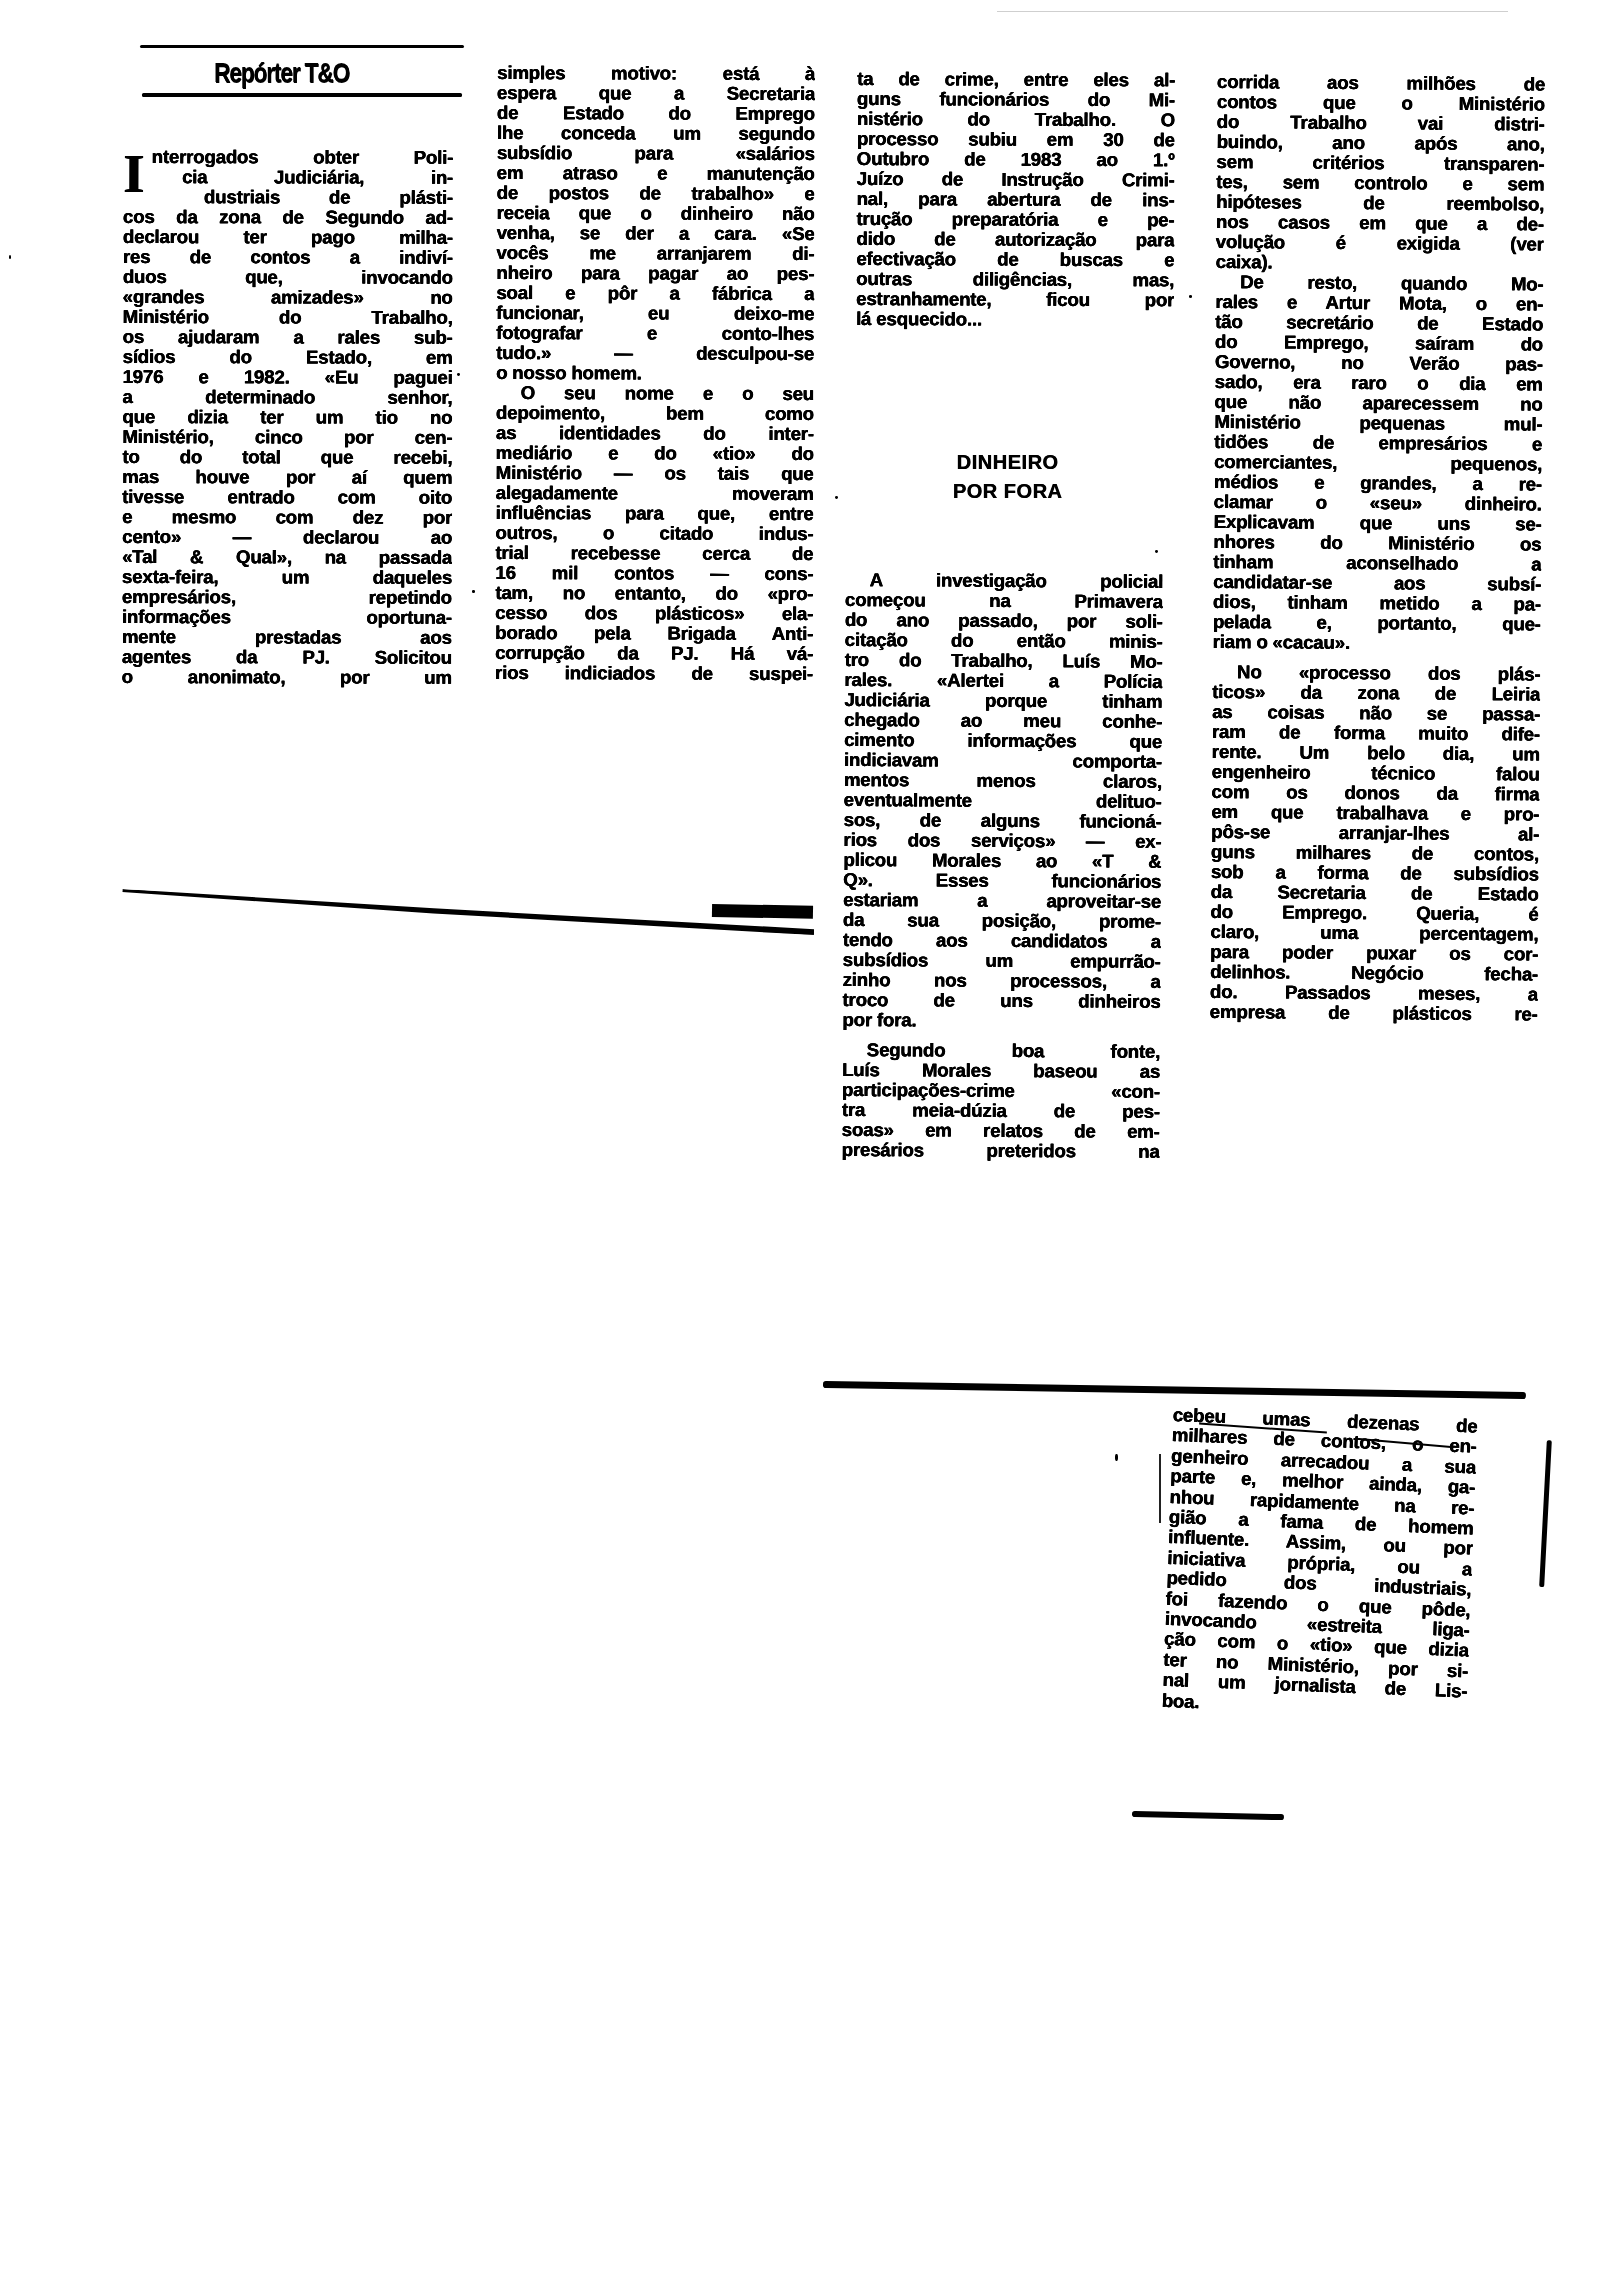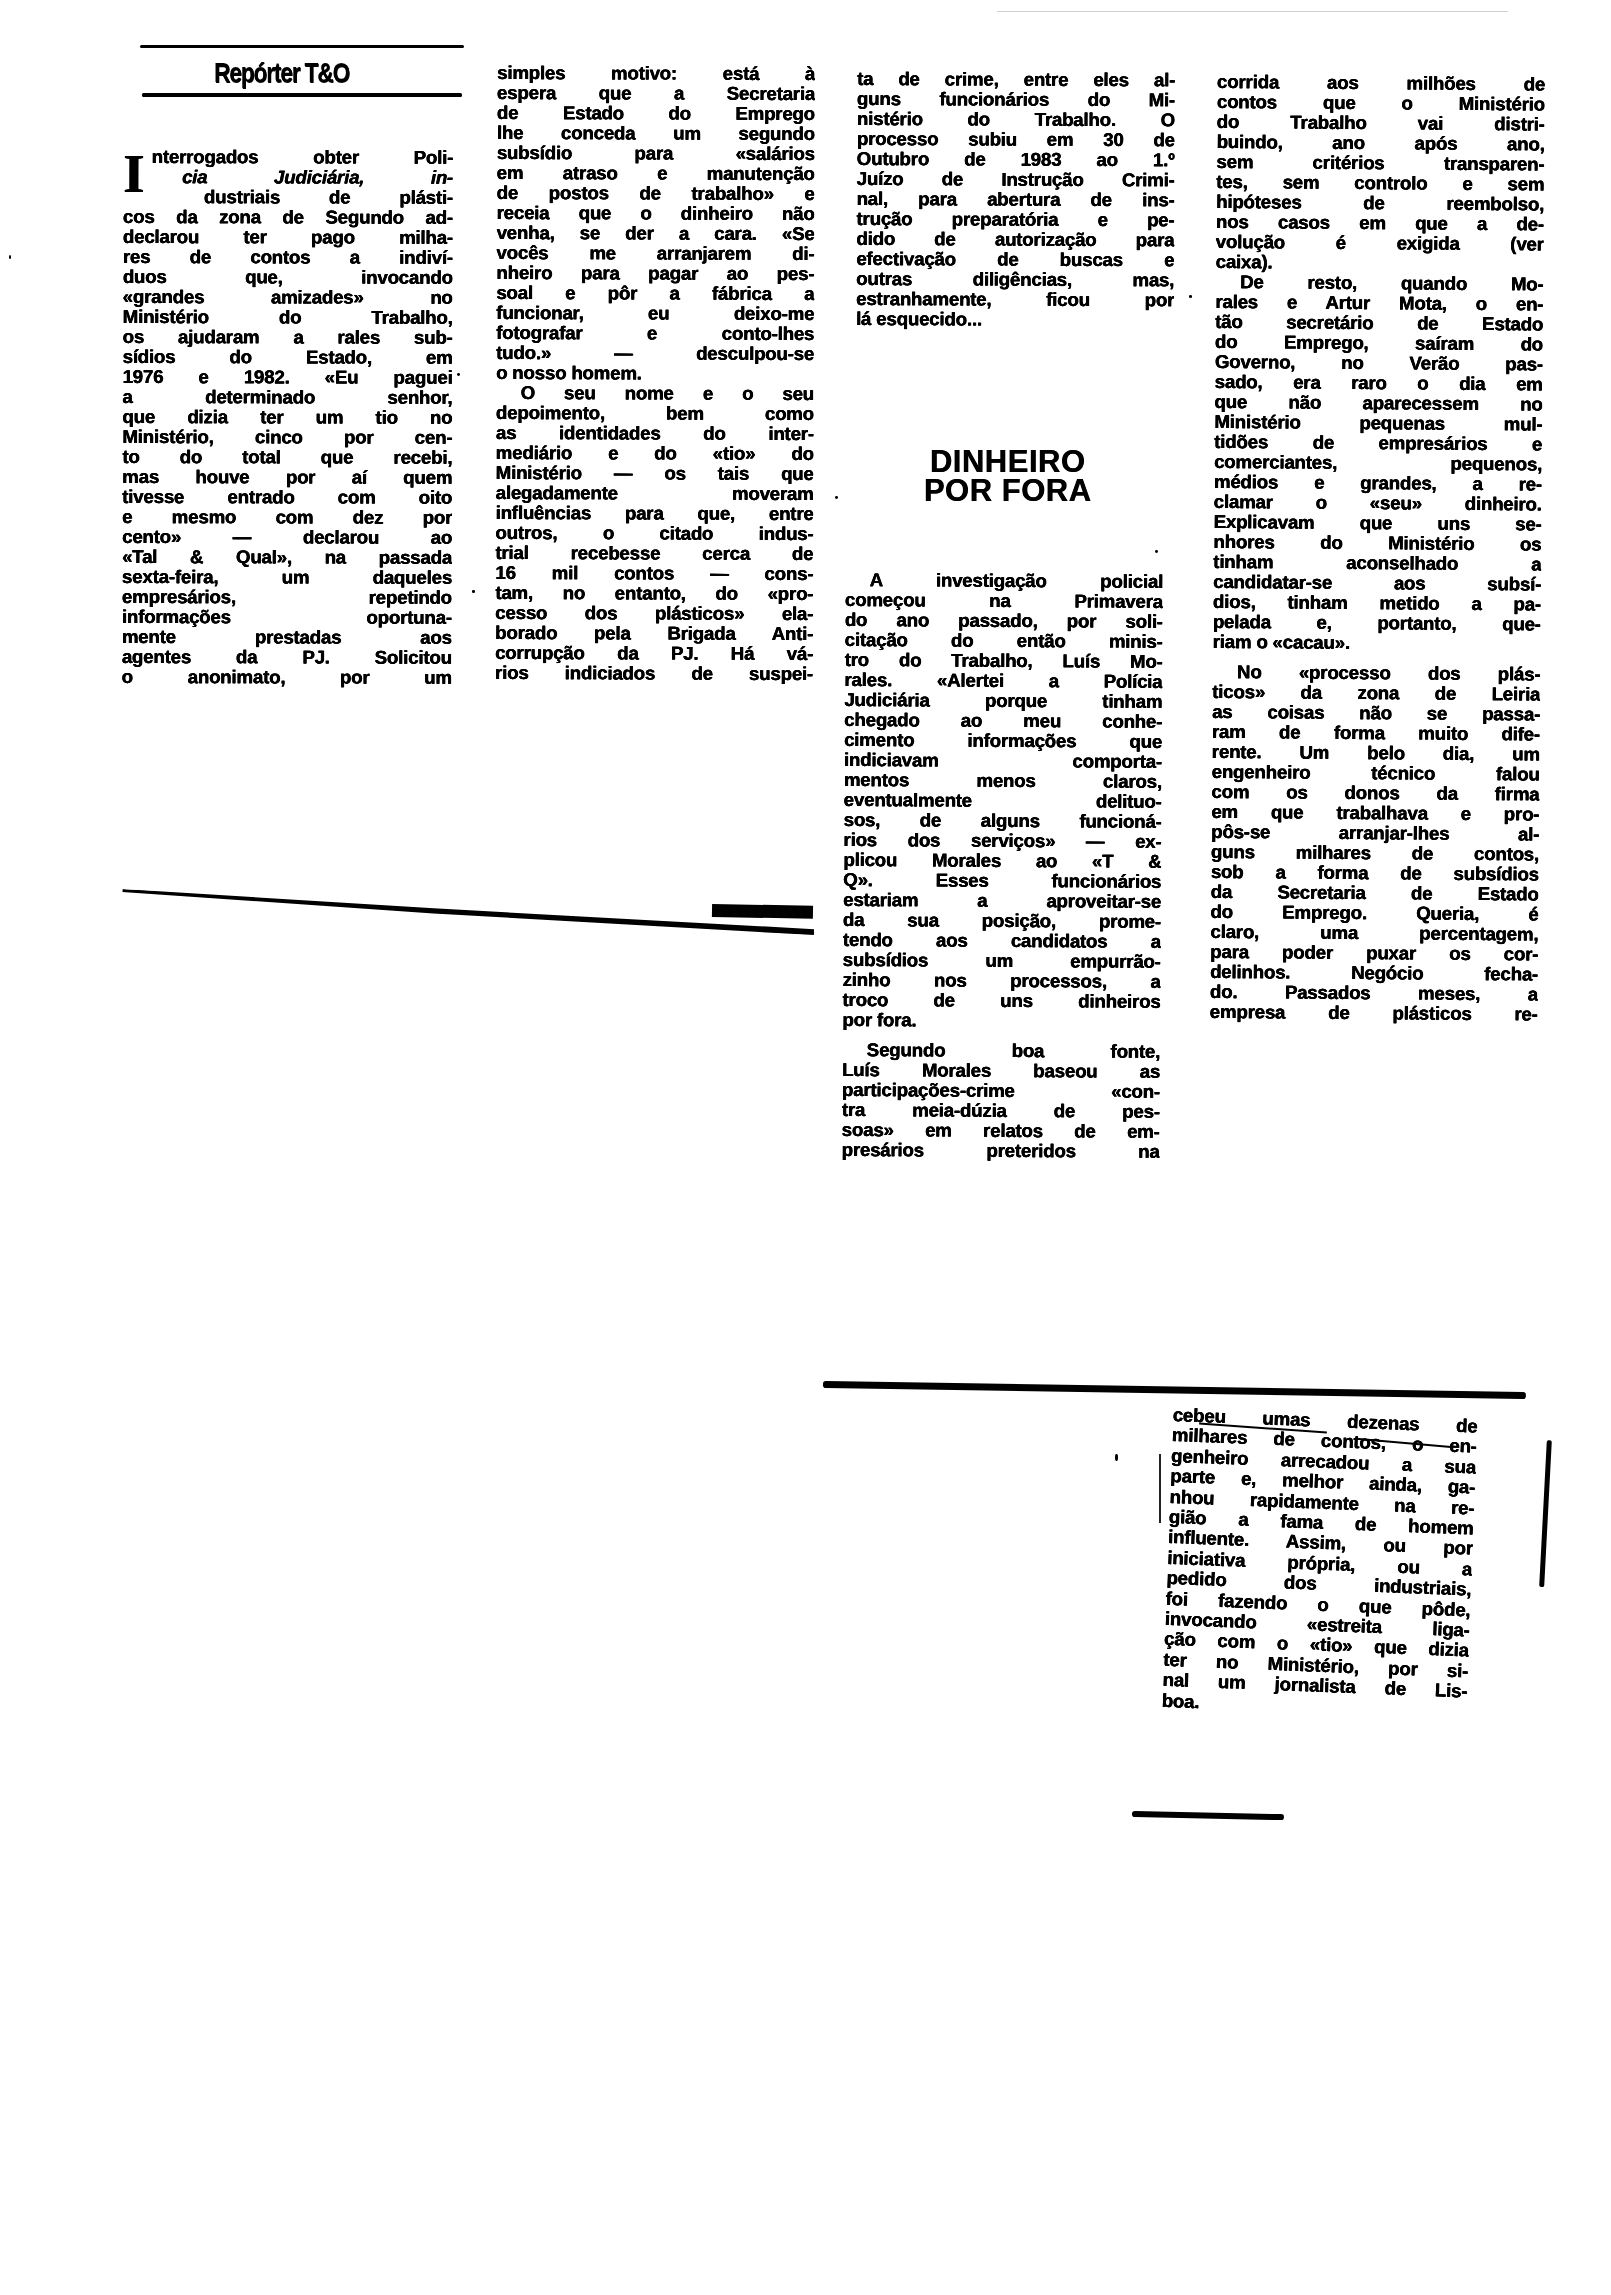--- a/index.html
+++ b/index.html
@@ -56,21 +56,20 @@
     left: 123px;
     top: 147px;
     width: 330px;
     transform: rotate(0.15deg);
   }
   #col1 .dropcap-line {
     padding-left: 28.5px;
   }
   #col1 .dropcap-line2 {
     padding-left: 59px;
-    font-style: italic;
   }
   #col1 .dropcap-line3 {
     padding-left: 81px;
   }
   .dropcap {
     position: absolute;
     left: 0px;
     top: -1px;
     font-family: "Liberation Serif", serif;
     font-size: 55px;
@@ -137,21 +136,21 @@
     top: 570px;
     width: 318px;
     transform: rotate(0.35deg);
   }
   .subhead {
     position: absolute;
     left: 914px;
     top: 448px;
     width: 187px;
     font-weight: bold;
-    font-size: 31px;
+    font-size: 20px;
     line-height: 28.5px;
     text-align: center;
     letter-spacing: 0.5px;
     text-shadow: 0.5px 0 0 #000;
   }
   .subhead span {
     display: block;
   }
 
   

